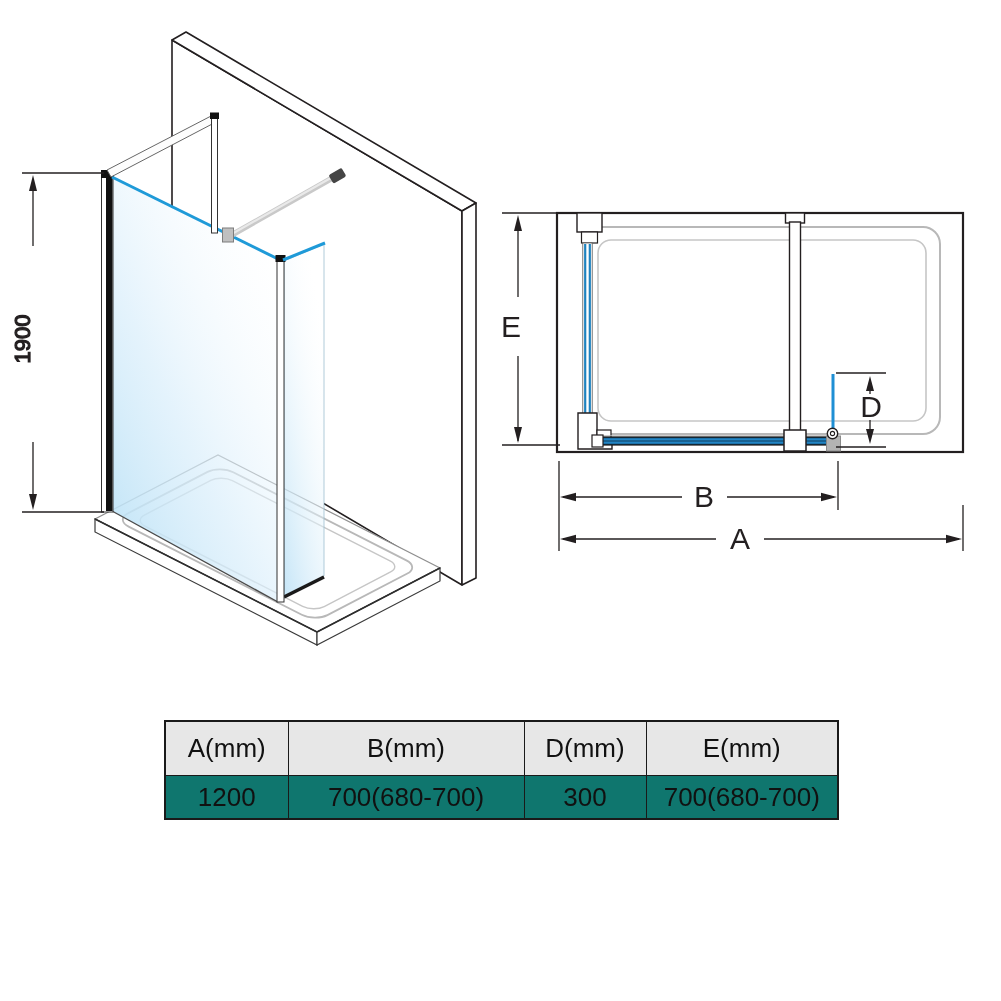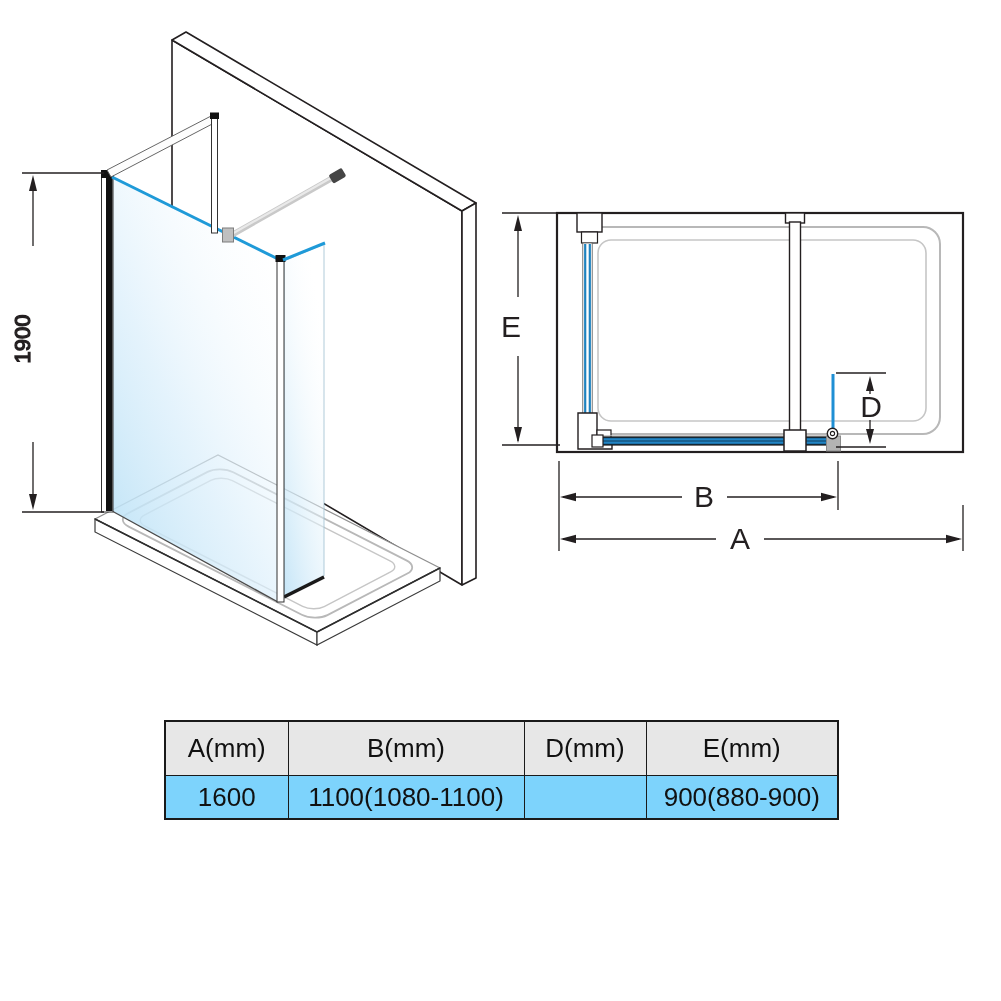--- a/index.html
+++ b/index.html
@@ -2,21 +2,21 @@
 <html><head>
 <meta charset="utf-8">
 <style>
   html,body{margin:0;padding:0;background:#ffffff;}
   #page{position:relative;width:1001px;height:1001px;background:#ffffff;overflow:hidden;
         font-family:"Liberation Sans", sans-serif;}
   #drawing{position:absolute;left:0;top:0;}
   .dim-label{font-family:"Liberation Sans", sans-serif;font-size:30px;fill:#231f20;}
   .dim-label-sm{font-family:"Liberation Sans", sans-serif;font-size:22px;fill:#231f20;}
   #spec-table-wrap{position:absolute;left:164px;top:720px;}
-  table.spec{border-collapse:collapse;table-layout:fixed;background:#7dd3fc;
+  table.spec{border-collapse:collapse;table-layout:fixed;background:#0f766e;
              font-family:"Liberation Sans", sans-serif;font-size:26px;color:#111;
              border:2.5px solid #1a1a1a;}
   table.spec td,table.spec th{border:1.5px solid #1a1a1a;text-align:center;
              padding:0;font-weight:normal;overflow:hidden;white-space:nowrap;}
   table.spec th{background:#e7e7e7;height:53px;}
   table.spec td{height:42px;}
   .col-a{width:123px;} .col-b{width:236px;} .col-d{width:122px;} .col-e{width:192px;}
 </style>
 </head>
 <body>
@@ -194,22 +194,22 @@
     <thead>
       <tr>
         <th>A(mm)</th>
         <th>B(mm)</th>
         <th>D(mm)</th>
         <th>E(mm)</th>
       </tr>
     </thead>
     <tbody>
       <tr>
-        <td>1600</td>
-        <td>1100(1080-1100)</td>
-        <td></td>
-        <td>900(880-900)</td>
+        <td>1200</td>
+        <td>700(680-700)</td>
+        <td>300</td>
+        <td>700(680-700)</td>
       </tr>
     </tbody>
   </table>
 </div>
 
 </div>
 
 </body></html>

